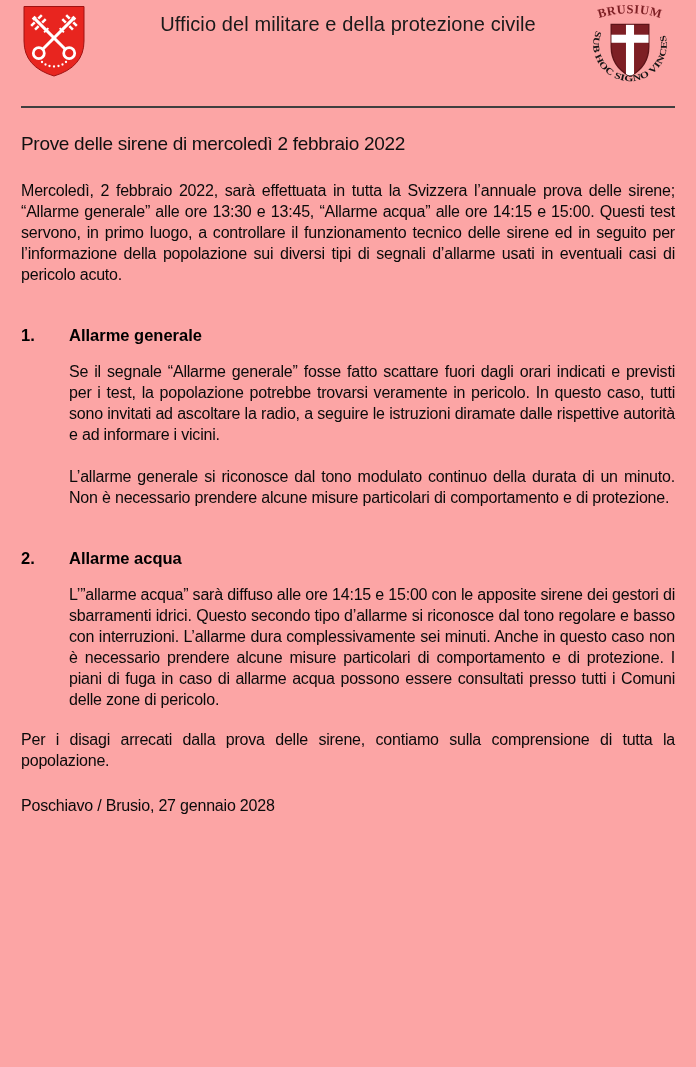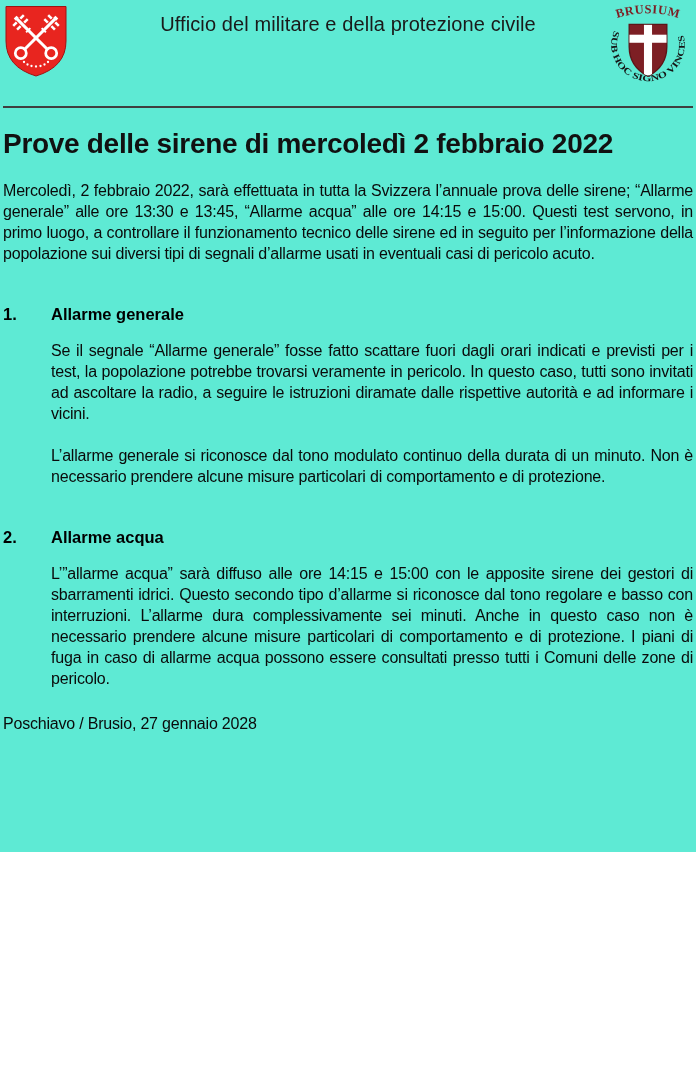--- a/index.html
+++ b/index.html
@@ -1,23 +1,23 @@
 <!DOCTYPE html>
 <html><head>
 <meta charset="utf-8">
 <style>
   html,body{margin:0;padding:0;background:#ffffff;}
   body{width:696px;height:1067px;font-family:"Liberation Sans",sans-serif;color:#000;}
-  .page{box-sizing:border-box;width:696px;height:852px;padding:0 3px;overflow:hidden;background:#5eead4;}
+  .page{box-sizing:border-box;width:696px;height:1067px;padding:0 21px;overflow:hidden;background:#fca5a5;}
   .letterhead{position:relative;height:106px;}
   .logo-left{position:absolute;left:1px;top:5px;width:64px;height:73px;}
   .logo-right{position:absolute;right:0;top:2px;width:90px;height:86px;}
   .office{position:absolute;left:0;right:0;top:13px;text-align:center;font-size:20px;letter-spacing:.1px;color:#1a1a1a;}
   .rule{border:none;border-top:2px solid #3f3f3f;margin:0;}
-  h1.doc-title{font-size:28px;font-weight:bold;letter-spacing:-0.3px;margin:21px 0 0 0;line-height:30px;color:#111;}
+  h1.doc-title{font-size:19px;font-weight:normal;letter-spacing:-0.3px;margin:21px 0 0 0;line-height:30px;color:#111;}
   p{margin:0;}
   .body{font-size:16px;line-height:21px;letter-spacing:-0.2px;color:#0a0a0a;}
   .j{text-align:justify;}
   .intro{margin-top:21px;}
   .section{margin-top:40px;}
   .sec-head{display:flex;font-weight:bold;font-size:16.5px;line-height:21px;}
   .sec-num{width:48px;flex:0 0 48px;}
   .sec-body p{margin:15px 0 0 48px;}
   .sec-body p + p{margin-top:21px;}
   .foot-1{margin-top:20px;}
@@ -116,16 +116,17 @@
     <div class="sec-head">
       <span class="sec-num">2.</span>
       <span class="sec-title">Allarme acqua</span>
     </div>
     <div class="sec-body">
       <p class="body j">L’”allarme acqua” sarà diffuso alle ore 14:15 e 15:00 con le apposite sirene dei gestori di sbarramenti idrici. Questo secondo tipo d’allarme si riconosce dal tono regolare e basso con interruzioni. L’allarme dura complessivamente sei minuti. Anche in questo caso non è necessario prendere alcune misure particolari di comportamento e di protezione. I piani di fuga in caso di allarme acqua possono essere consultati presso tutti i Comuni delle zone di pericolo.</p>
     </div>
   </section>
 
 
+  <p class="body j foot-2">Per i disagi arrecati dalla prova delle sirene, contiamo sulla comprensione di tutta la popolazione.</p>
 
   <p class="body dateline">Poschiavo / Brusio, 27 gennaio 2028</p>
 
 </div>
 
 </body></html>

